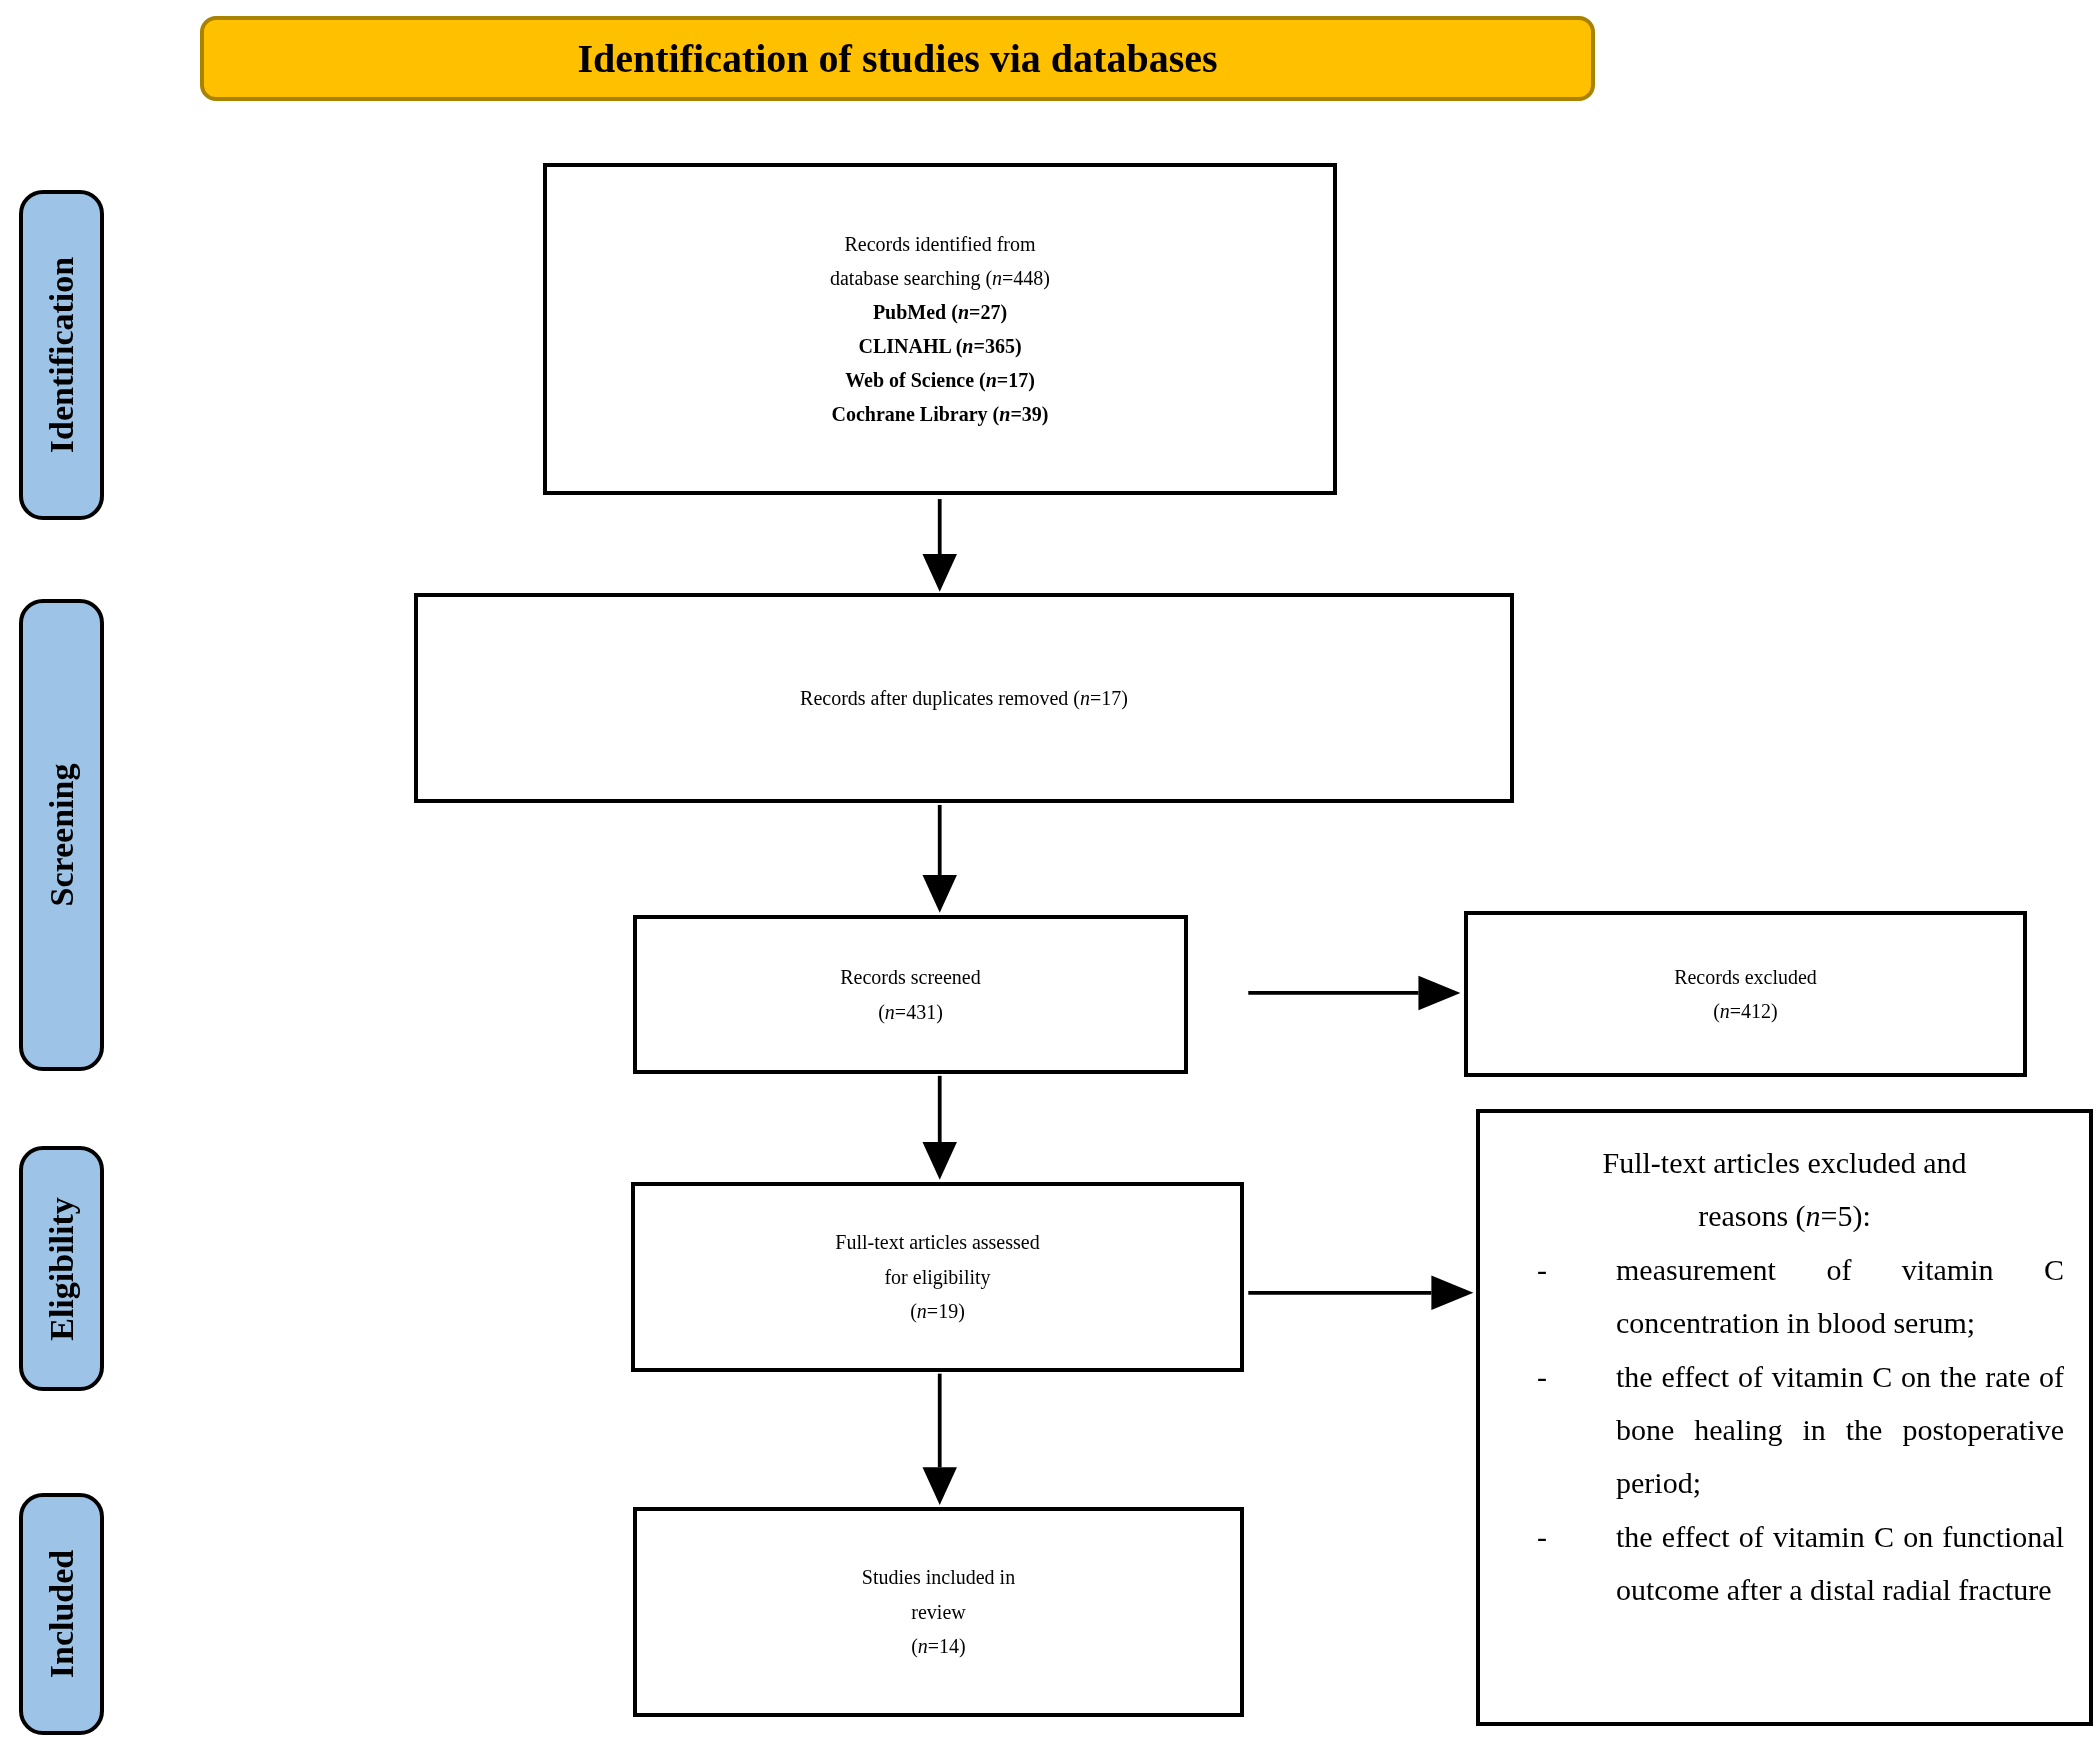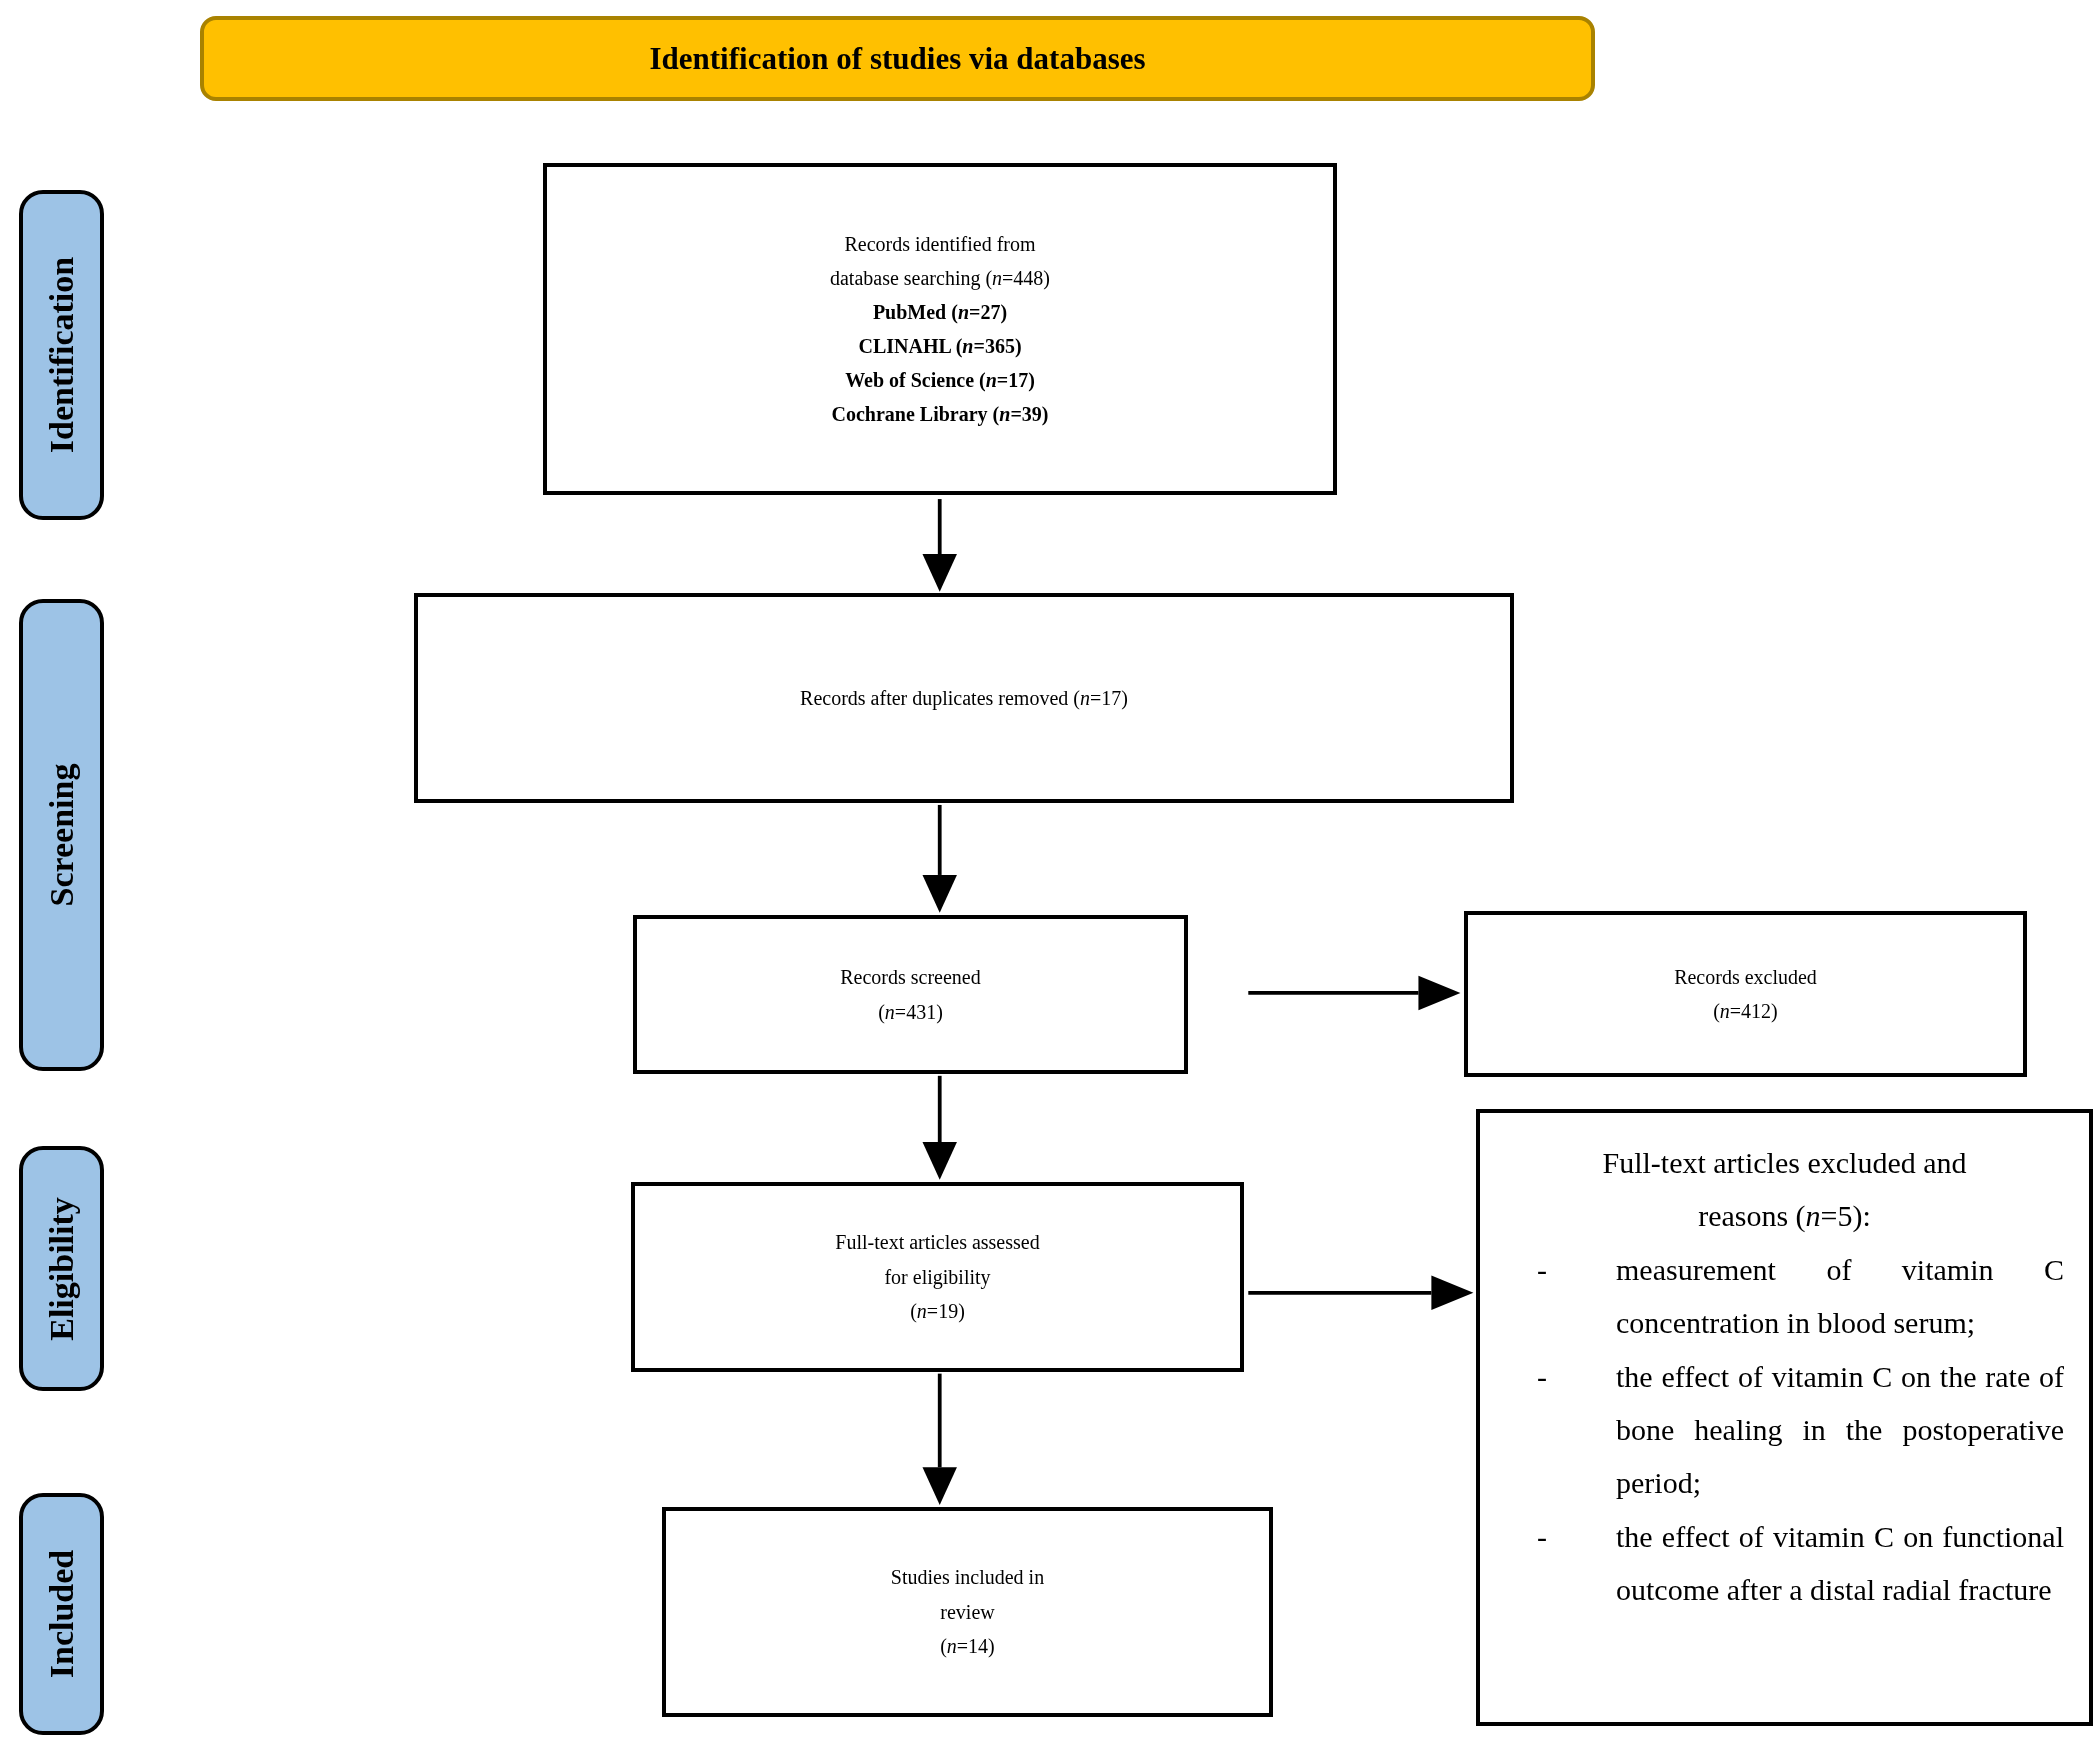--- a/index.html
+++ b/index.html
@@ -23,21 +23,21 @@
   .i{font-style:italic;}
 
   
   .banner{
     position:absolute;left:200px;top:16px;width:1395px;height:85px;
     background:var(--banner-bg);
     border:4.8px solid var(--banner-border);
     border-radius:16px;
     box-sizing:border-box;
     display:flex;align-items:center;justify-content:center;
-    font-size:31px;font-weight:bold;
+    font-size:40px;font-weight:bold;
   }
 
   
   .stage{
     position:absolute;left:19.4px;width:85px;
     background:var(--stage-bg);
     border:4.3px solid var(--ink);
     border-radius:24px;
     box-sizing:border-box;
   }
@@ -60,21 +60,21 @@
     box-sizing:border-box;
     display:flex;align-items:center;justify-content:center;
     text-align:center;
     font-size:20px;line-height:1.72;
   }
   .box-identified{left:543px;top:163px;width:794px;height:332px;line-height:1.7;}
   .box-deduplicated{left:414px;top:593px;width:1100px;height:210px;}
   .box-screened{left:633px;top:915px;width:555px;height:159px;}
   .box-excluded{left:1464px;top:911px;width:563px;height:166px;}
   .box-fulltext{left:631px;top:1182px;width:613px;height:190px;}
-  .box-included-review{left:662px;top:1507px;width:611px;height:210px;}
+  .box-included-review{left:633px;top:1507px;width:611px;height:210px;}
 
   .box-reasons{
     position:absolute;left:1476px;top:1109px;width:617px;height:617px;
     background:var(--box-bg);
     border:4.3px solid var(--ink);
     box-sizing:border-box;
     font-size:30px;line-height:1.78;
     padding-top:23px;
   }
   .box-reasons .reasons-title{text-align:center;}

